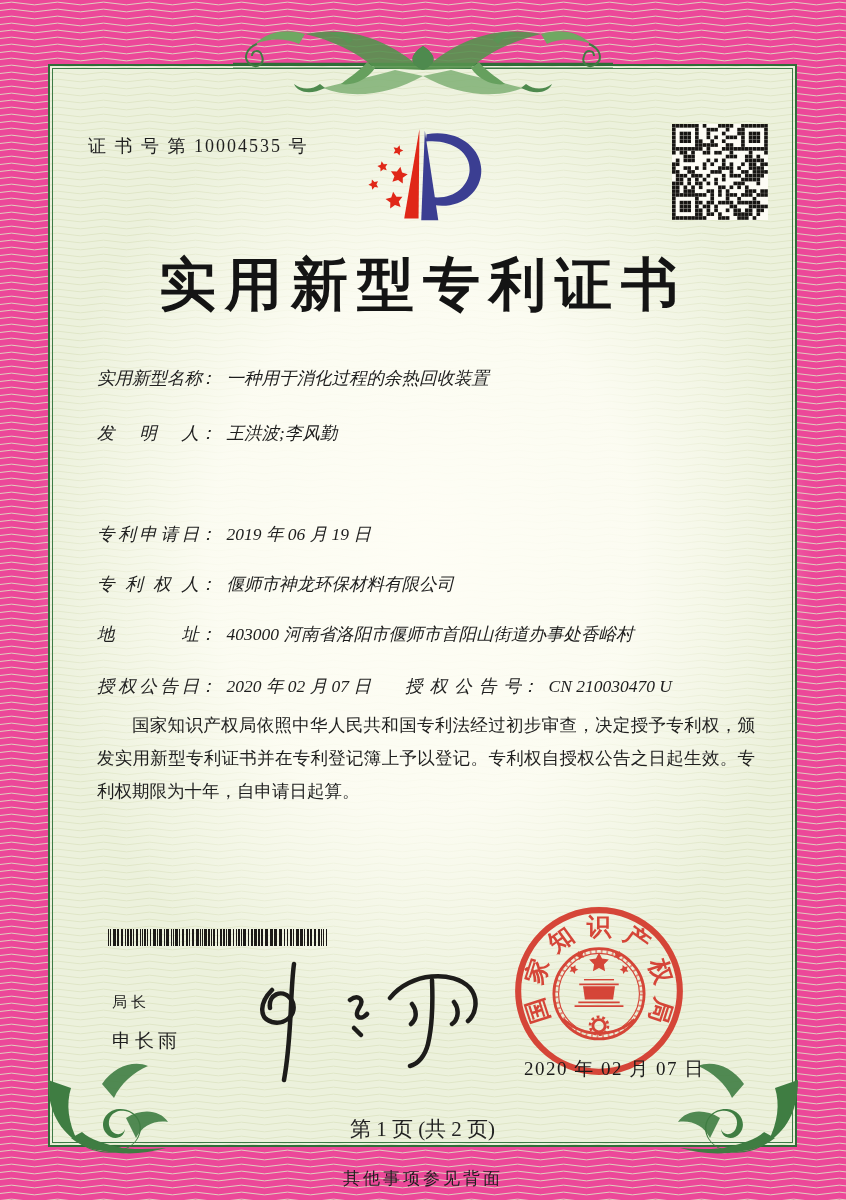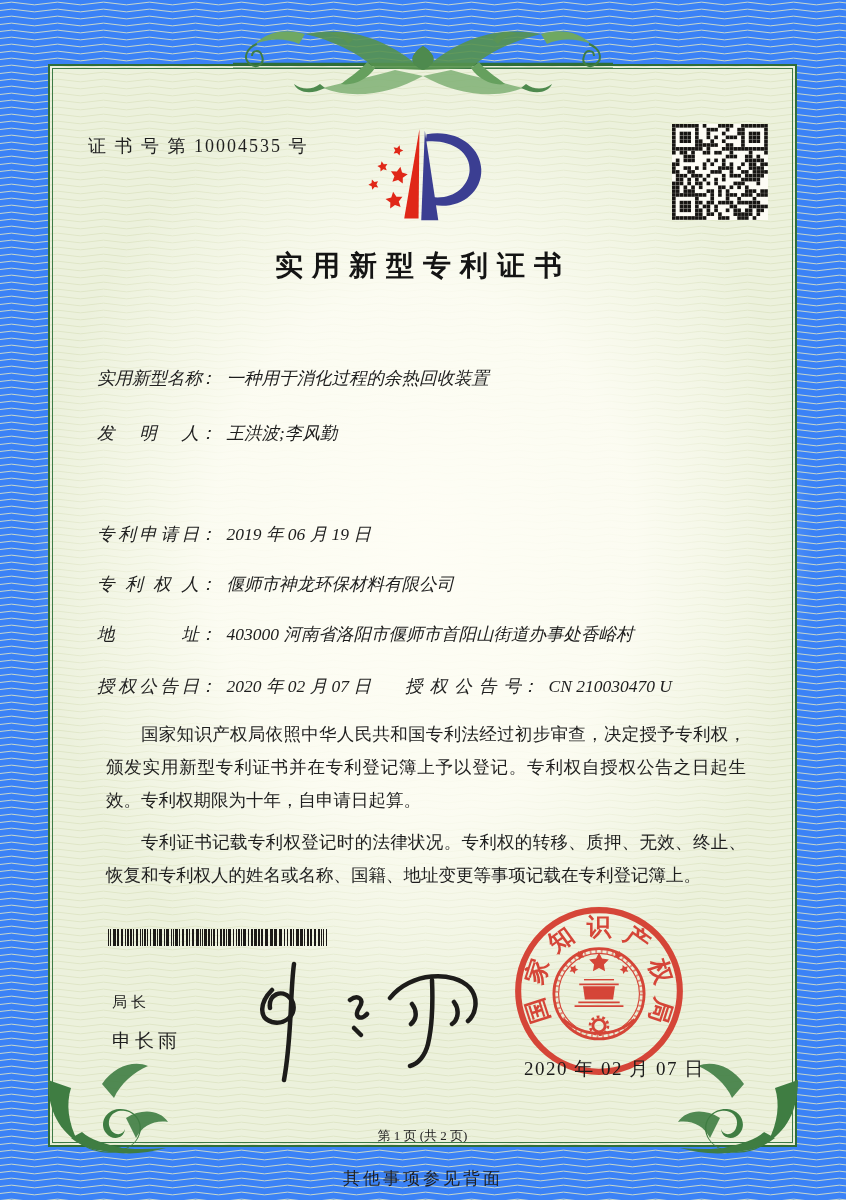--- a/index.html
+++ b/index.html
@@ -1,18 +1,18 @@
 <!DOCTYPE html>
 <html lang="zh"><head>
 <meta charset="utf-8">
 <style>
   html,body{margin:0;padding:0;background:#e8e4d4;}
   #page{
     position:relative;width:846px;height:1200px;margin:0 auto;
-    background:#3b82f6;overflow:hidden;
+    background:#ec4899;overflow:hidden;
     font-family:"Liberation Serif","DejaVu Serif",serif;color:#262626;
   }
   .abs{position:absolute;}
   
   #interior-tint{
     left:48px;top:64px;width:749px;height:1083px;
     background:#ecf1dc;
   }
   #center-glow{
     left:0;top:0;width:846px;height:1200px;pointer-events:none;
@@ -25,43 +25,43 @@
   }
   #frame::after{
     content:"";position:absolute;inset:2px;border:1px solid #3c7a45;
   }
   
   #cert-no{left:88px;top:134px;font-size:18px;letter-spacing:2px;color:#1f1f1f;}
   #qr{left:672px;top:124px;width:96px;height:96px;}
   #logo{left:356px;top:120px;width:152px;height:112px;}
   #title{
     left:0;top:247px;width:846px;text-align:center;
-    font-size:28px;font-weight:bold;letter-spacing:9px;color:#141414;
+    font-size:57px;font-weight:bold;letter-spacing:9px;color:#141414;
   }
   
   .frow{left:97px;height:24px;font-size:17.5px;white-space:nowrap;font-style:italic;}
   .flabel{display:inline-block;width:102px;text-align:justify;text-align-last:justify;color:#212121;}
   .fcolon{display:inline-block;margin-right:10px;color:#212121;}
   .fvalue{color:#1d1d1d;}
   #grant-no-pair{position:absolute;left:308px;top:0;white-space:nowrap;}
   #grant-no-pair .flabel{width:116px;}
   
   #body-text{
     left:97px;top:709px;width:658px;
     font-size:17.5px;line-height:33px;text-align:justify;color:#1e1e1e;
   }
-  #body-text p{margin:9px;text-indent:2em;}
+  #body-text p{margin:0;text-indent:2em;}
   
   #barcode{left:108px;top:929px;width:222px;height:17px;}
   #officer-title{left:112px;top:993px;font-size:15px;letter-spacing:4px;color:#1c1c1c;}
   #officer-name{left:112px;top:1028px;font-size:19px;letter-spacing:4px;color:#1c1c1c;}
   #signature{left:232px;top:952px;width:250px;height:140px;}
   #seal{left:505px;top:897px;width:188px;height:188px;opacity:.93;}
   #seal-date{left:524px;top:1056px;font-size:19px;letter-spacing:1.5px;color:#1b1b1b;z-index:6;}
-  #page-info{left:48px;top:1115px;width:749px;text-align:center;font-size:13px;color:#222;margin-top:12px;}
+  #page-info{left:48px;top:1115px;width:749px;text-align:center;font-size:21px;color:#222;}
   #back-note{left:0;top:1167px;width:846px;text-align:center;font-size:17px;letter-spacing:3px;color:#1e1e1e;}
   .z1{z-index:1}.z2{z-index:2}.z3{z-index:3}.z4{z-index:4}
 </style>
 </head>
 <body>
 
 <div id="page">
 
   <div id="interior-tint" class="abs"></div>
 
@@ -501,21 +501,20 @@
   </div>
   <div class="frow abs z4" style="top:674px;">
     <span class="flabel">授权公告日</span><span class="fcolon">：</span><span class="fvalue">2020 年 02 月 07 日</span>
     <span id="grant-no-pair">
       <span class="flabel">授权公告号</span><span class="fcolon">：</span><span class="fvalue">CN 210030470 U</span>
     </span>
   </div>
 
   <div id="body-text" class="abs z4">
     <p>国家知识产权局依照中华人民共和国专利法经过初步审查，决定授予专利权，颁发实用新型专利证书并在专利登记簿上予以登记。专利权自授权公告之日起生效。专利权期限为十年，自申请日起算。</p>
-    <p>专利证书记载专利权登记时的法律状况。专利权的转移、质押、无效、终止、恢复和专利权人的姓名或名称、国籍、地址变更等事项记载在专利登记簿上。</p>
   </div>
 
   <svg id="barcode" class="abs z4" viewBox="0 0 222 17" preserveAspectRatio="none" aria-hidden="true">
     <g id="barcode-bars" fill="#1c1a17">
         <rect x="0" y="0" width="1" height="17"></rect>
         <rect x="2" y="0" width="1" height="17"></rect>
         <rect x="5" y="0" width="3" height="17"></rect>
         <rect x="9" y="0" width="2" height="17"></rect>
         <rect x="13" y="0" width="2" height="17"></rect>
         <rect x="17" y="0" width="1" height="17"></rect>

